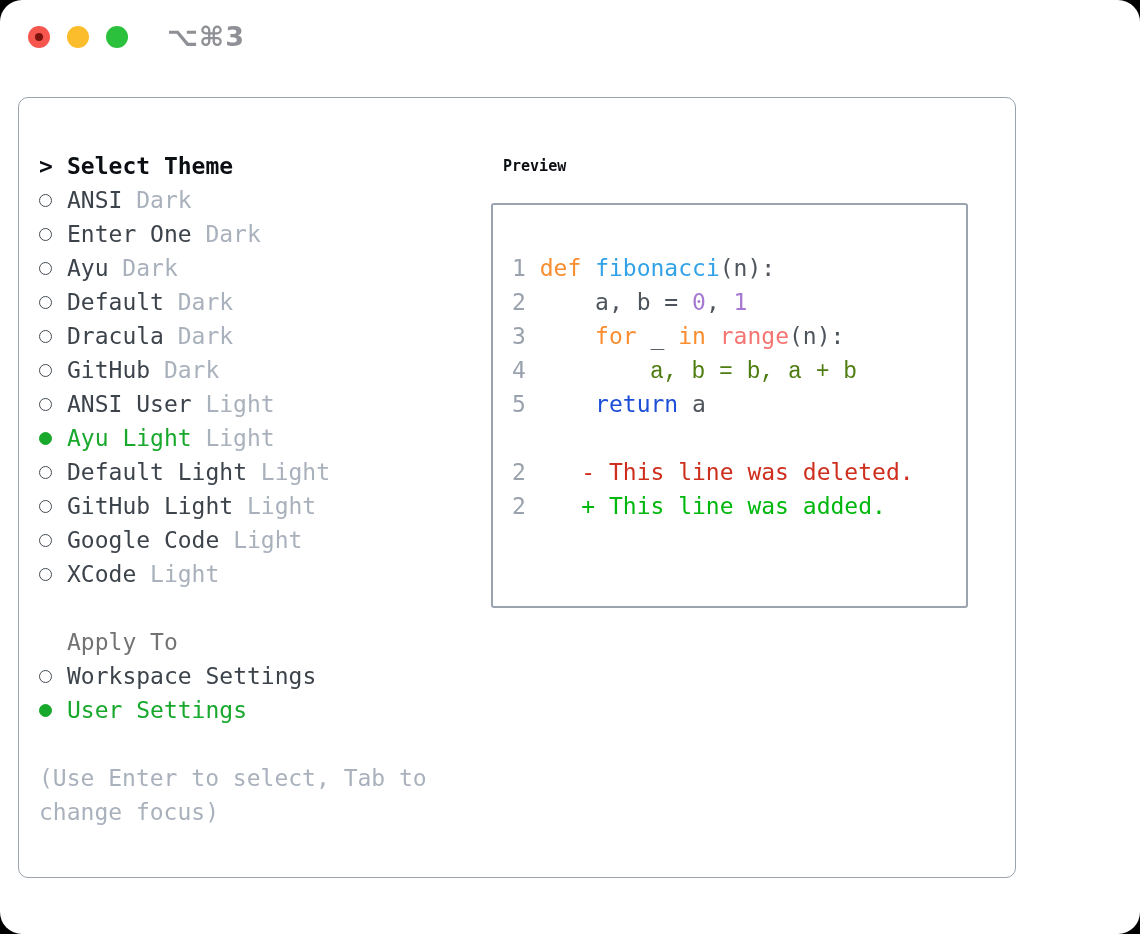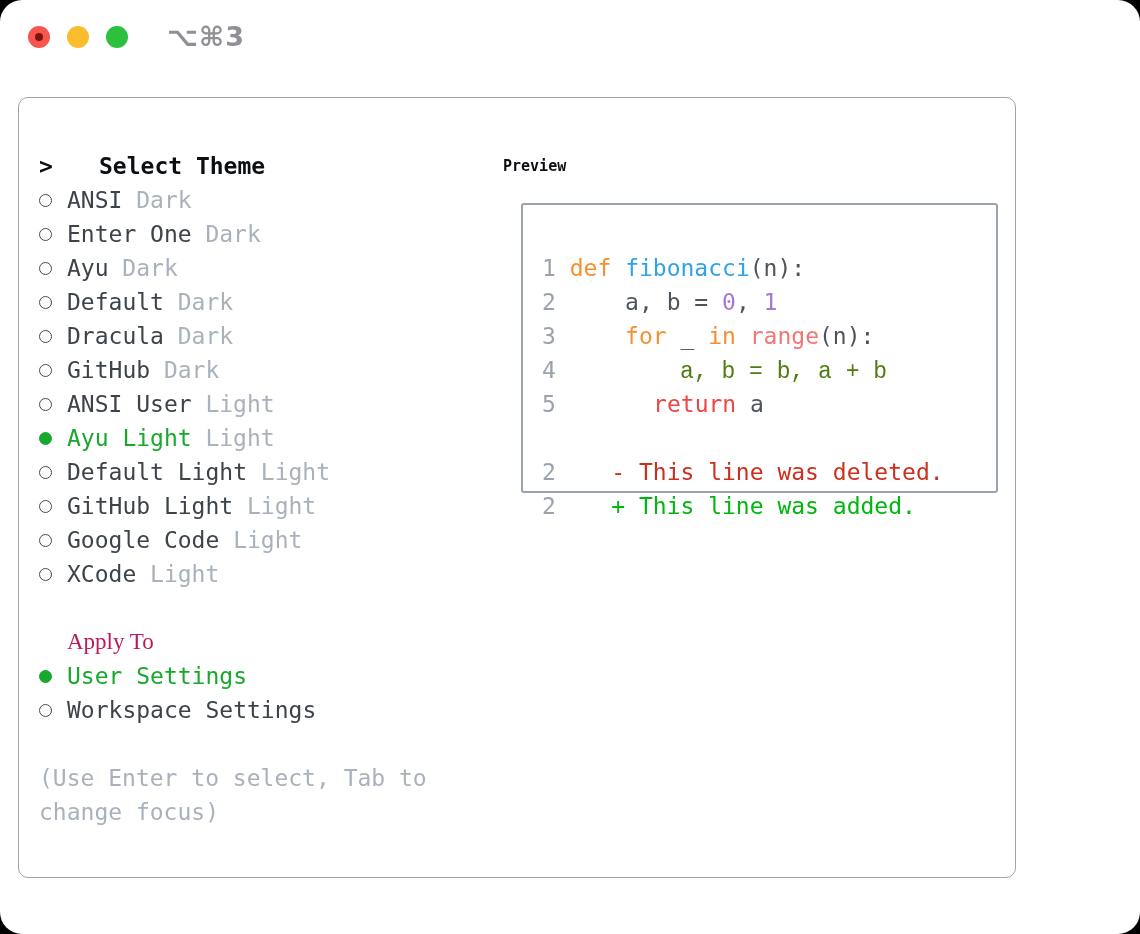--- a/index.html
+++ b/index.html
@@ -40,38 +40,38 @@
   }
   .left-col { position: absolute; left: 20px; top: 51px; }
   .row { display: flex; align-items: center; height: 34px; font-size: 23px; white-space: pre; }
   .bullet { width: 28px; display: flex; align-items: center; flex: none; }
   .circle {
     width: 13px; height: 13px; border-radius: 50%;
     border: 1.5px solid #454c54;
   }
   .circle.sel { background: var(--accent-green); border-color: var(--accent-green); }
   .prompt { font-weight: bold; color: var(--text-black); }
-  .sec-title { font-weight: bold; color: var(--text-black); margin-left: 32px; }
-  .sec-title2 { font-weight: normal; color: #be185d; font-family: Liberation Serif, serif; }
+  .sec-title { font-weight: bold; color: var(--text-black); }
+  .sec-title2 { font-weight: normal; color: #737373; }
   .t-name { color: var(--text-primary); }
   .t-name.sel { color: var(--accent-green); }
   .t-variant { color: var(--text-muted); margin-left: 13.8px; text-align: center; }
   .spacer { height: 34px; }
   .help {
     width: 402px; font-size: 23px; line-height: 34px;
     color: var(--text-muted);
   }
   
   .preview-title {
     position: absolute; left: 484px; top: 51px; height: 34px;
     line-height: 34px; font-size: 15px; font-weight: bold; color: var(--text-black);
   }
   .preview-box {
-    position: absolute; left: 502px; top: 105px;
-    width: 477px; height: 290px;
+    position: absolute; left: 472px; top: 105px;
+    width: 477px; height: 405px;
     border: 2px solid var(--border); border-radius: 3px;
     background: #fff;
   }
   .code { position: absolute; left: 19px; top: 46px; }
   .code-line { height: 34px; line-height: 34px; font-size: 23px; white-space: pre; }
 </style>
 </head>
 <body>
 
 <div class="window">
@@ -107,38 +107,38 @@
         </div>
 
       <div class="spacer"></div>
 
       <div class="row">
         <span class="bullet"></span>
         <span class="sec-title2">Apply To</span>
       </div>
 
       <div id="apply-list">
+          <div class="row"><span class="bullet"><span class="circle"></span></span><span class="t-name">Workspace Settings</span></div>
           <div class="row"><span class="bullet"><span class="circle sel"></span></span><span class="t-name sel">User Settings</span></div>
-          <div class="row"><span class="bullet"><span class="circle"></span></span><span class="t-name">Workspace Settings</span></div>
         </div>
 
       <div class="spacer"></div>
 
       <div class="help">(Use Enter to select, Tab to change focus)</div>
     </div>
 
     <div class="preview-title">Preview</div>
 
     <div class="preview-box">
       <div class="code" id="code-block">
           <div class="code-line"><span style="color: rgb(154, 162, 173);">1</span><span style="color: rgb(77, 84, 92);"> </span><span style="color: rgb(249, 141, 47);">def</span><span style="color: rgb(77, 84, 92);"> </span><span style="color: rgb(49, 162, 232);">fibonacci</span><span style="color: rgb(77, 84, 92);">(n):</span></div>
           <div class="code-line"><span style="color: rgb(154, 162, 173);">2</span><span style="color: rgb(77, 84, 92);">     a, b = </span><span style="color: rgb(166, 120, 210);">0</span><span style="color: rgb(77, 84, 92);">, </span><span style="color: rgb(166, 120, 210);">1</span></div>
           <div class="code-line"><span style="color: rgb(154, 162, 173);">3</span><span style="color: rgb(77, 84, 92);">     </span><span style="color: rgb(249, 141, 47);">for</span><span style="color: rgb(77, 84, 92);"> _ </span><span style="color: rgb(249, 141, 47);">in</span><span style="color: rgb(77, 84, 92);"> </span><span style="color: rgb(244, 117, 113);">range</span><span style="color: rgb(77, 84, 92);">(n):</span></div>
           <div class="code-line"><span style="color: rgb(154, 162, 173);">4</span><span style="color: #4d7c0f; font-family: Liberation Mono, monospace;">         a, b = b, a + b</span></div>
-          <div class="code-line"><span style="color: rgb(154, 162, 173);">5</span><span style="color: rgb(77, 84, 92);">     </span><span style="color: #ef4444; margin-left: 28px;">return</span><span style="color: rgb(77, 84, 92);"> a</span></div>
+          <div class="code-line"><span style="color: rgb(154, 162, 173);">5</span><span style="color: rgb(77, 84, 92);">     </span><span style="color: #1d4ed8;">return</span><span style="color: rgb(77, 84, 92);"> a</span></div>
           <div class="code-line"></div>
           <div class="code-line"><span style="color: rgb(154, 162, 173);">2</span><span style="color: rgb(77, 84, 92);">    </span><span style="color: rgb(206, 46, 29);">- This line was deleted.</span></div>
           <div class="code-line"><span style="color: rgb(154, 162, 173);">2</span><span style="color: rgb(77, 84, 92);">    </span><span style="color: rgb(0, 184, 13);">+ This line was added.</span></div>
         </div>
     </div>
 
   </div>
 </div>
 
 </body></html>

